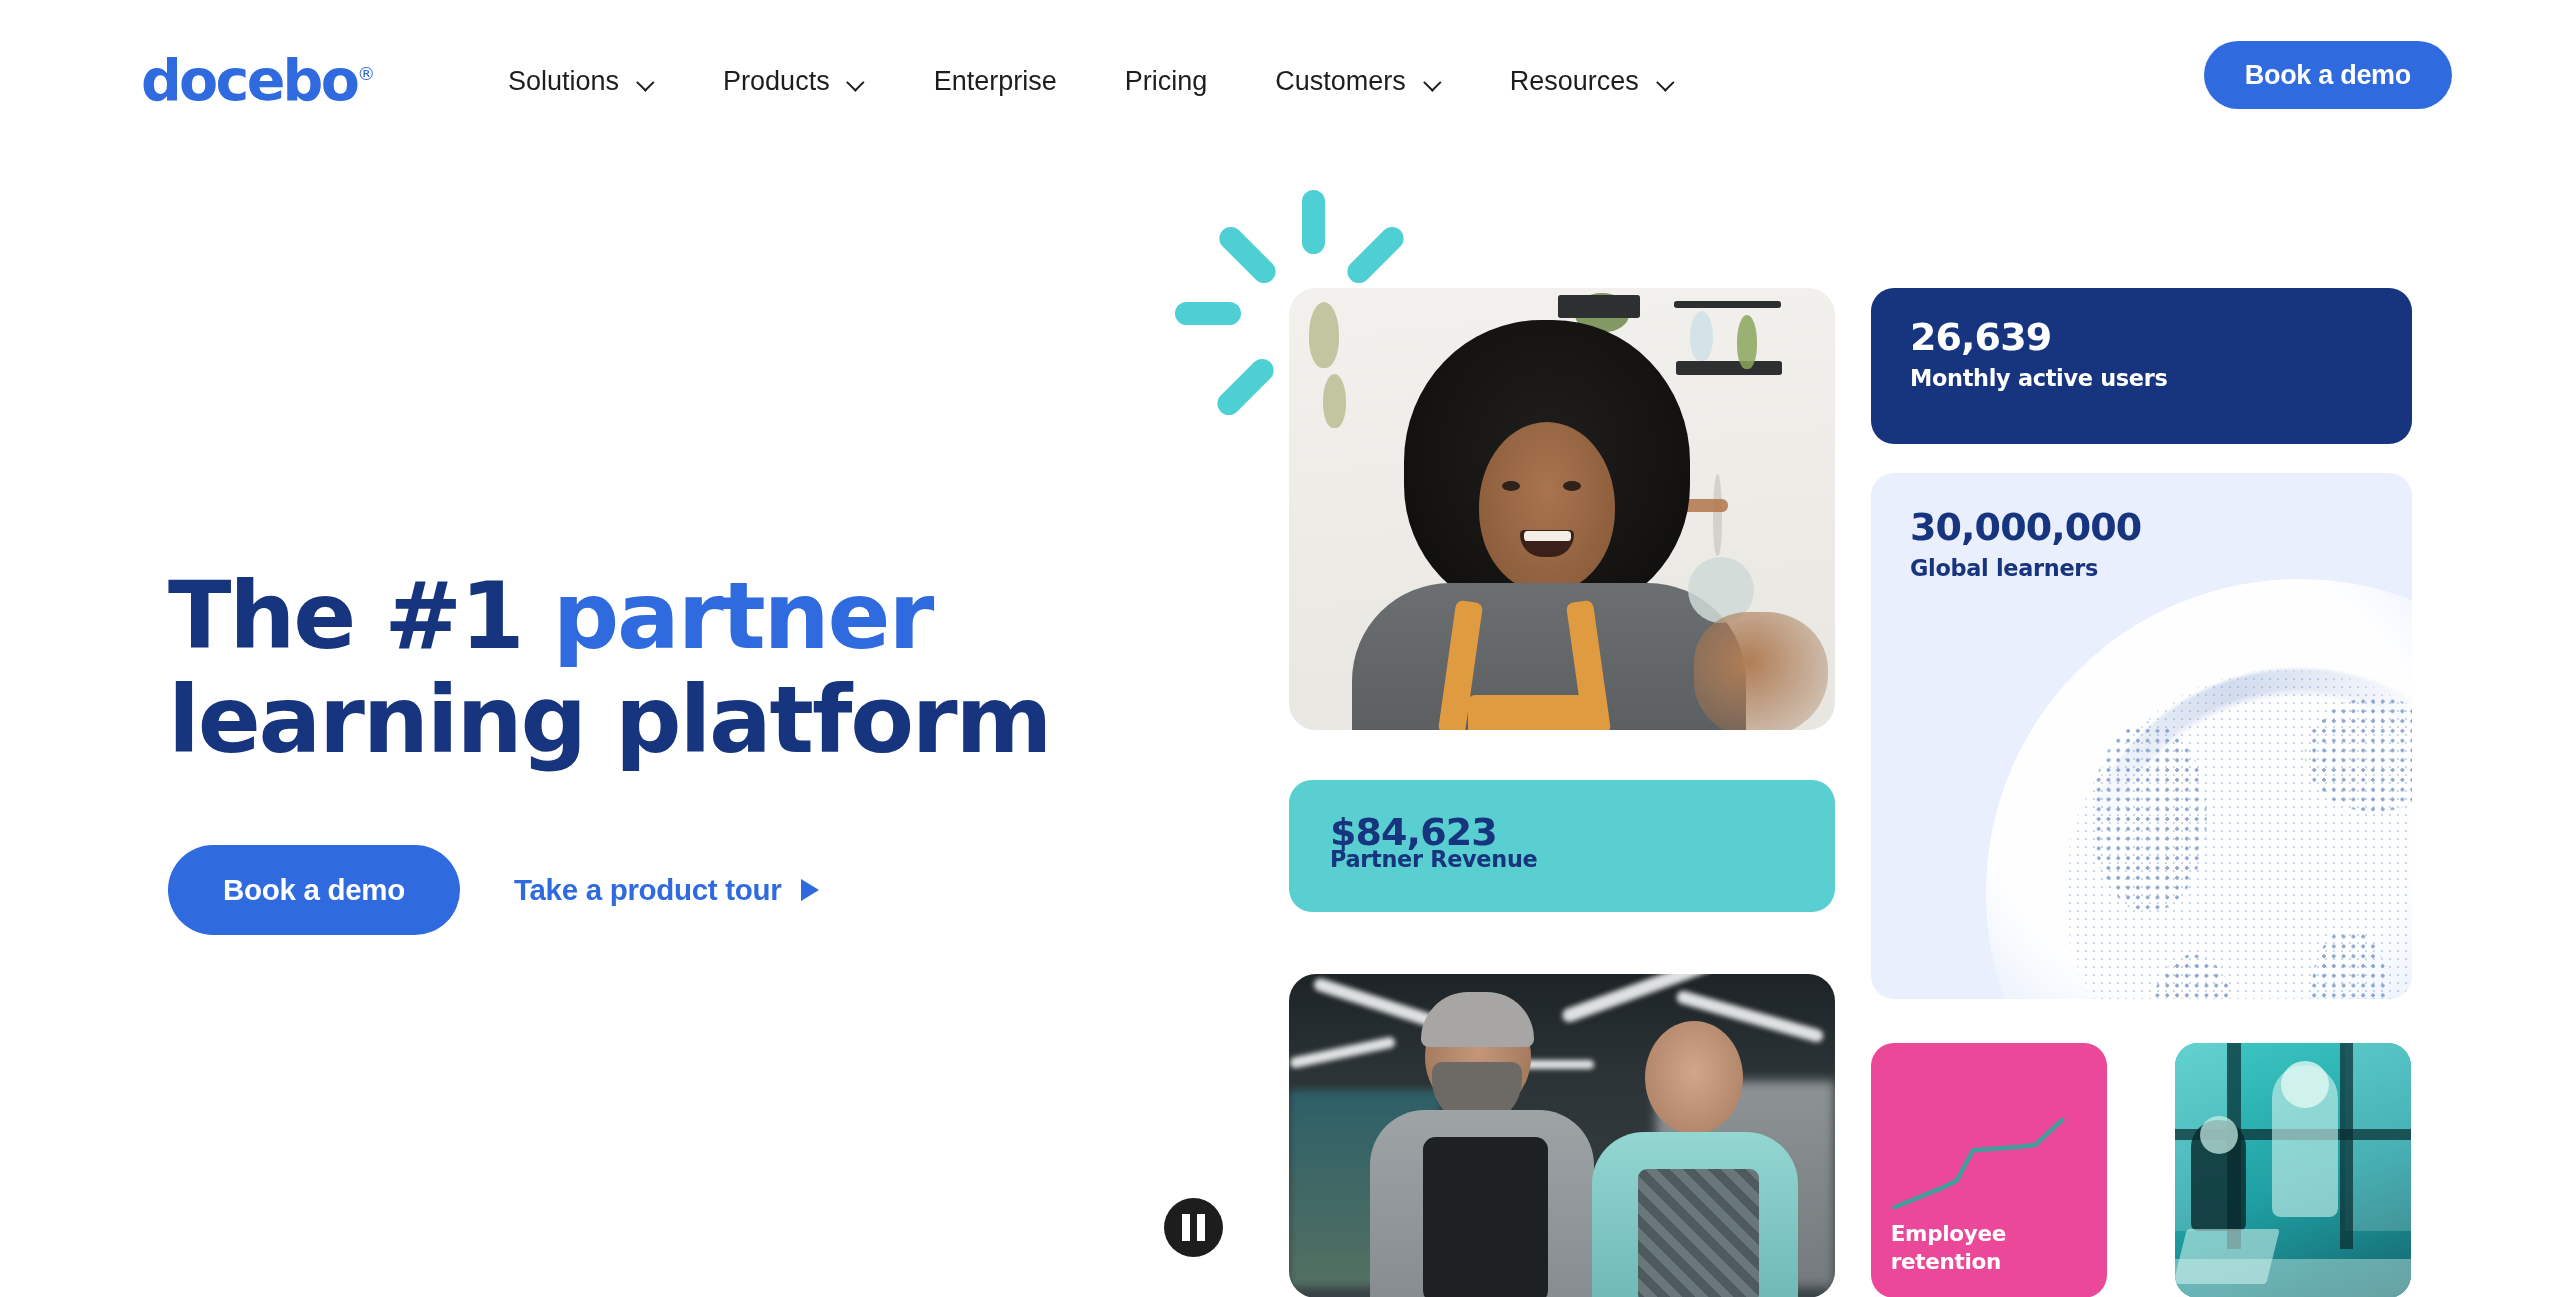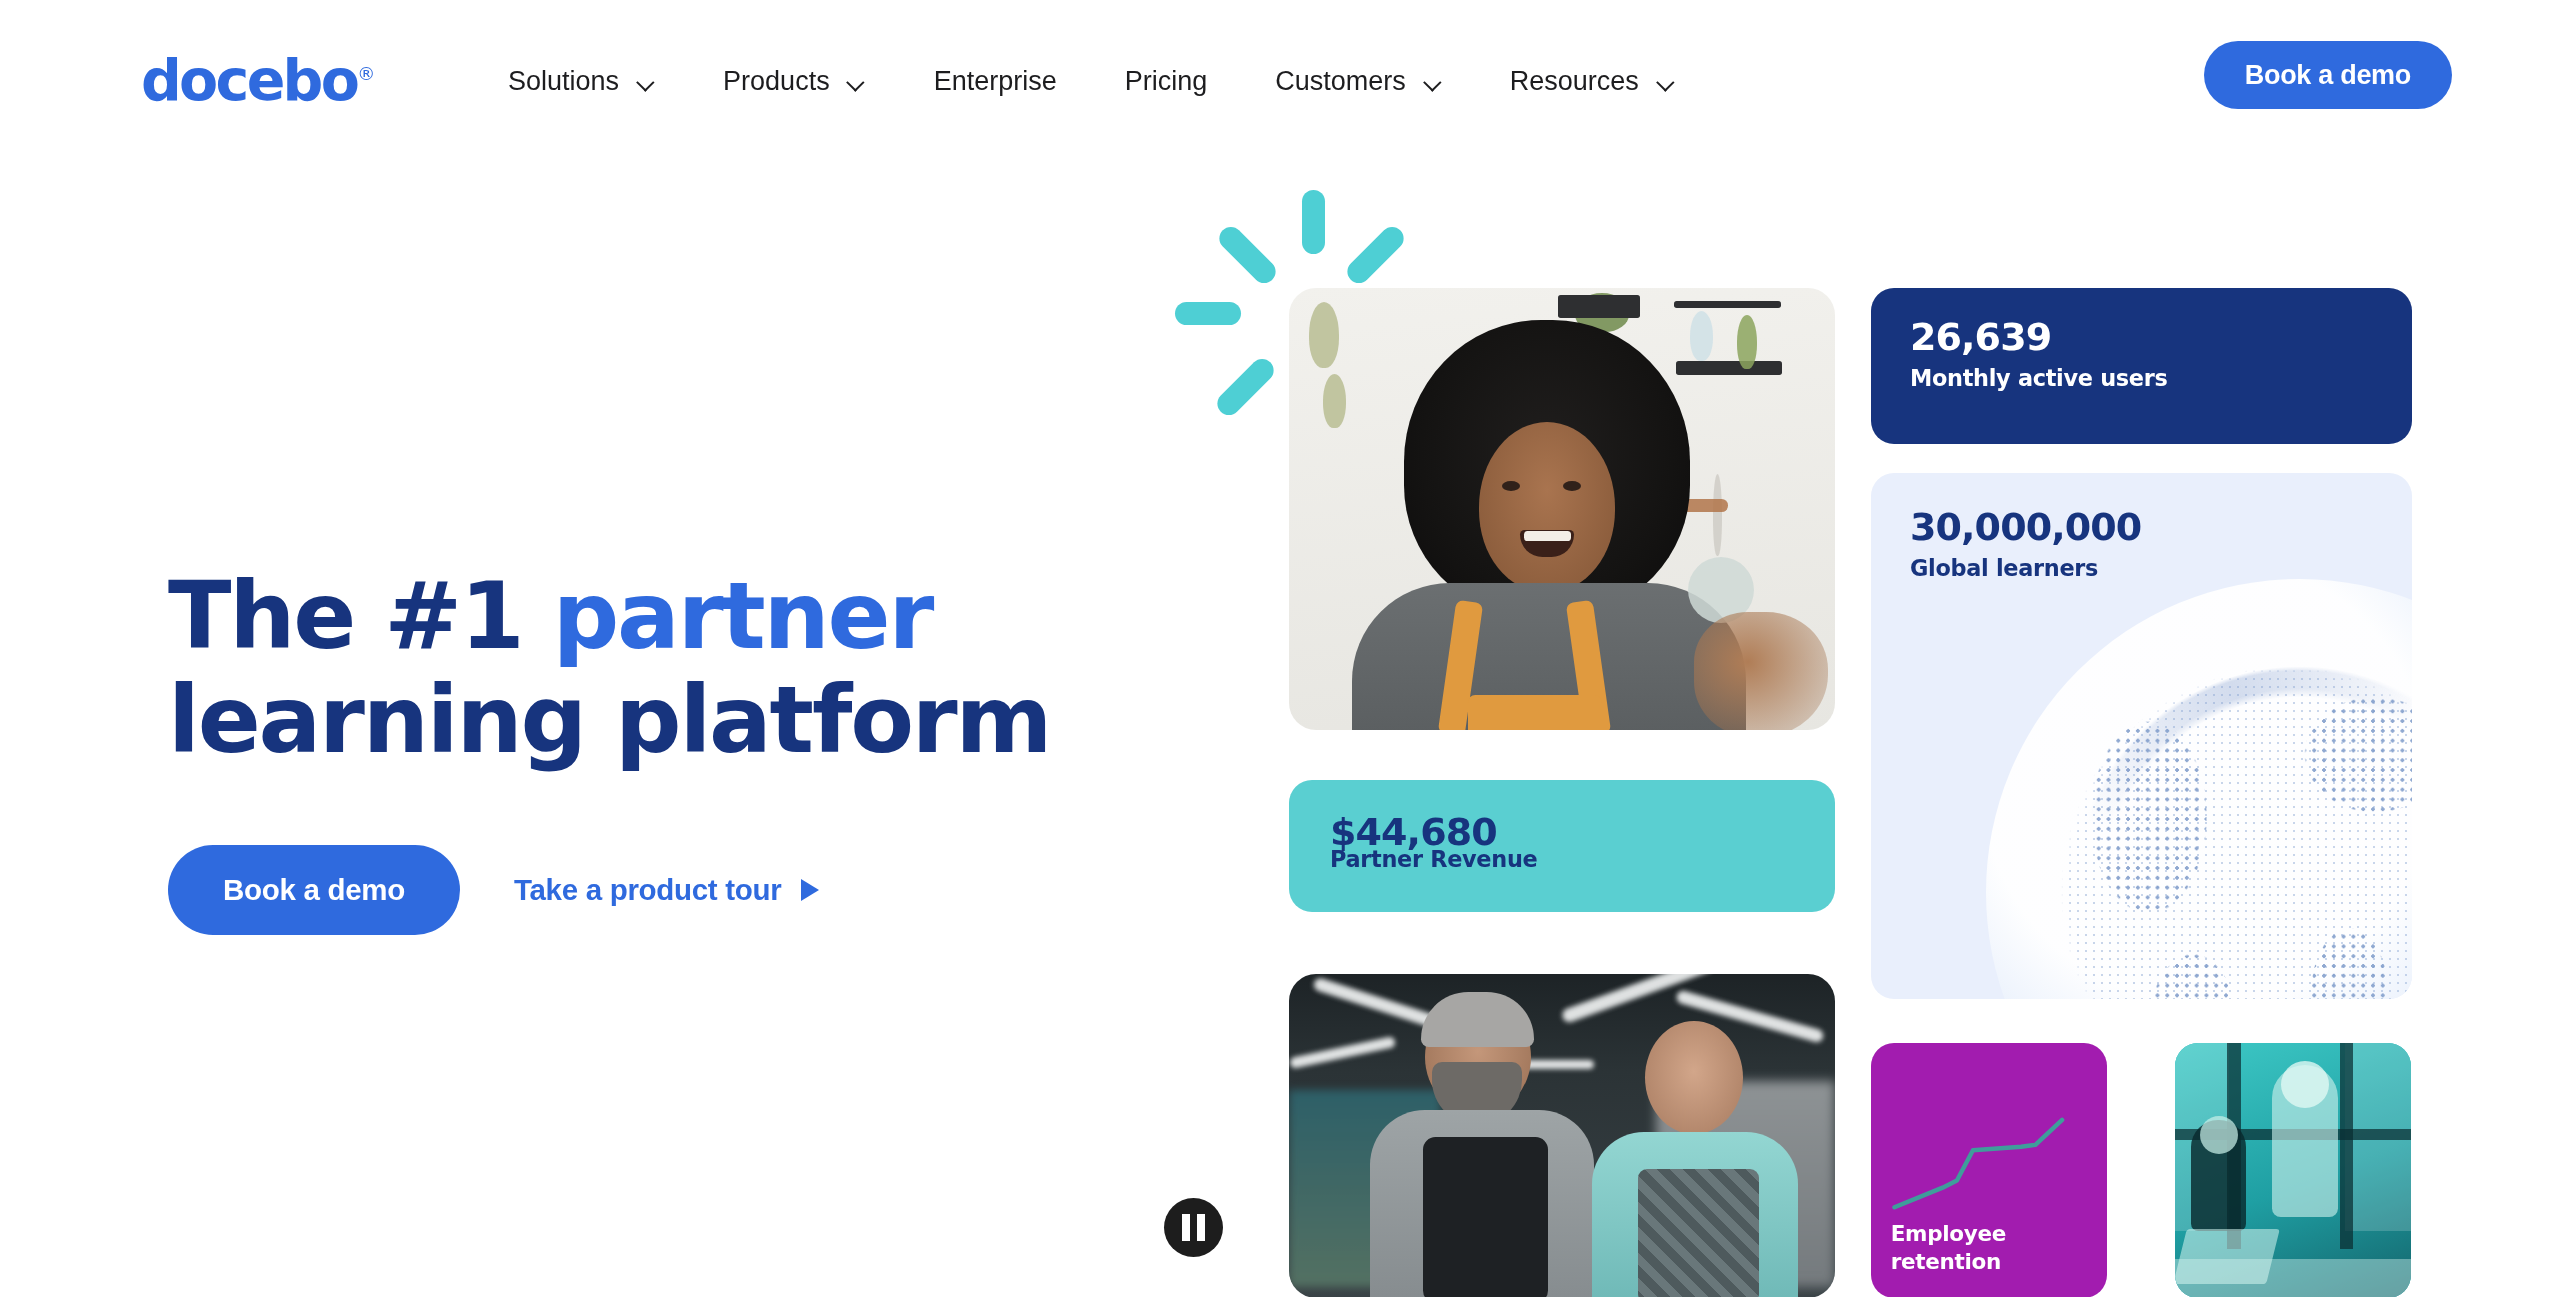--- a/index.html
+++ b/index.html
@@ -267,21 +267,21 @@
       radial-gradient(ellipse 98px 81px at 62% 28%, #000 0 70%, transparent 72%),
       radial-gradient(ellipse 54px 90px at 58% 66%, #000 0 70%, transparent 72%);
     mask-image:
       radial-gradient(ellipse 81px 134px at 26% 38%, #000 0 70%, transparent 72%),
       radial-gradient(ellipse 63px 107px at 33% 72%, #000 0 70%, transparent 72%),
       radial-gradient(ellipse 98px 81px at 62% 28%, #000 0 70%, transparent 72%),
       radial-gradient(ellipse 54px 90px at 58% 66%, #000 0 70%, transparent 72%);
   }
 
   
-  .darkcard { left: 1871px; top: 1043px; width: 236px; height: 255px; background: #a21caf; border-radius: 23px; }
+  .darkcard { left: 1871px; top: 1043px; width: 236px; height: 255px; background: #ec4899; border-radius: 23px; }
   .darkcard svg { position:absolute; left: 16px; top: 68px; }
   .darkcard .lbl {
     position:absolute; left:19.7px; top:177px;
     font-family:"DejaVu Sans",sans-serif; font-size:21.5px; font-weight:700; color:#ffffff;
     line-height:1.28; letter-spacing:-0.3px;
   }
 
   
   .tealphoto { left: 2175px; top: 1043px; width: 236px; height: 255px; background:#2bbfc0; border-radius: 23px; }
   .tp-bg { position:absolute; inset:0; background: linear-gradient(160deg,#3ec9c6 0%, #1f9fa3 55%, #14646b 100%); }
@@ -393,21 +393,21 @@
     <div class="ph1-teeth"></div>
     <div class="ph1-body"></div>
     <div class="ph1-strap" style="left:158px; transform:rotate(8deg);"></div>
     <div class="ph1-strap" style="left:286px; transform:rotate(-8deg);"></div>
     <div class="ph1-bib"></div>
     <div class="ph1-plant" style="left:399px; top:269px; width:66px; height:66px; background:#cfd9d6; border-radius:50%;"></div>
     <div class="ph1-hand"></div>
   </figure>
 
   <div class="card revcard">
-    <div class="num">$44,680</div>
+    <div class="num">$84,623</div>
     <div class="lbl">Partner Revenue</div>
   </div>
 
   <figure class="card photo2">
     <div class="ph2-bg"></div>
     <div class="ph2-light" style="left:21.5px;  top:23px;  width:134px; height:12.5px; transform:rotate(18deg);"></div>
     <div class="ph2-light" style="left:0px;   top:73px;  width:107px; height:10.7px; transform:rotate(-12deg);"></div>
     <div class="ph2-light" style="left:269px; top:9px;  width:161px; height:14.3px; transform:rotate(-20deg);"></div>
     <div class="ph2-light" style="left:385px; top:36px;  width:152px; height:12.5px; transform:rotate(16deg);"></div>
     <div class="ph2-light" style="left:224px; top:86px;  width:81px;  height:9px;"></div>

